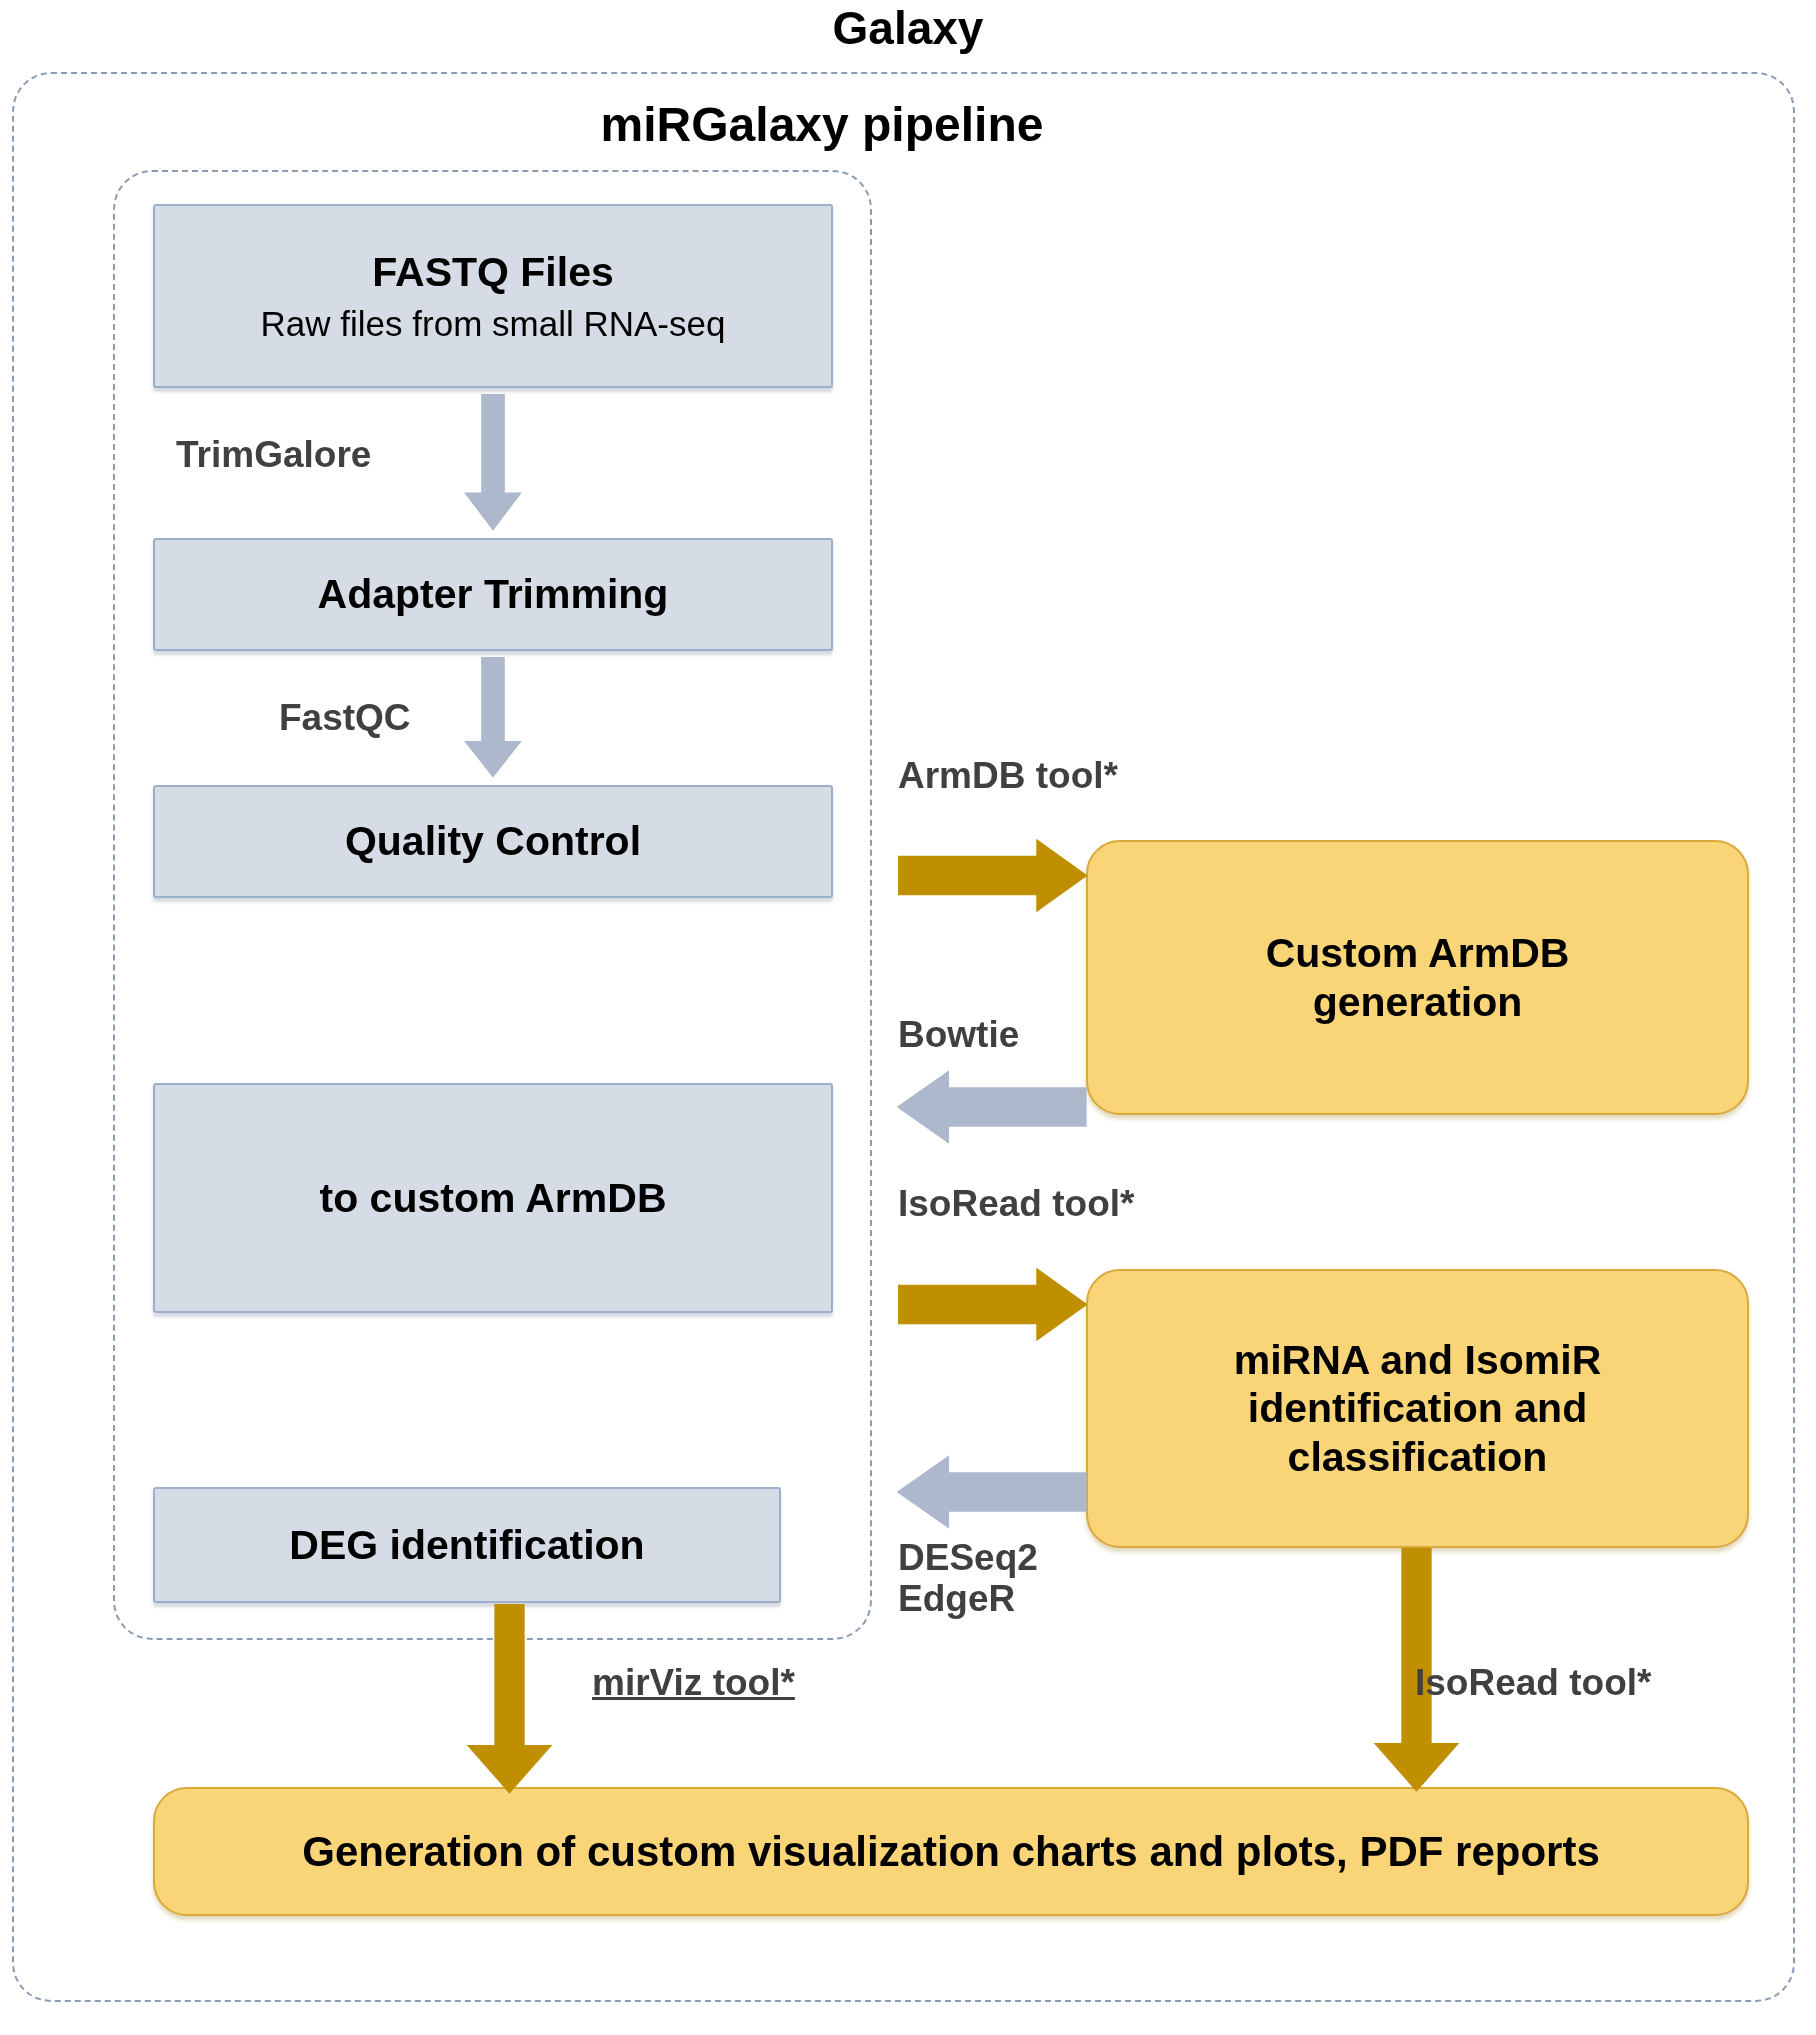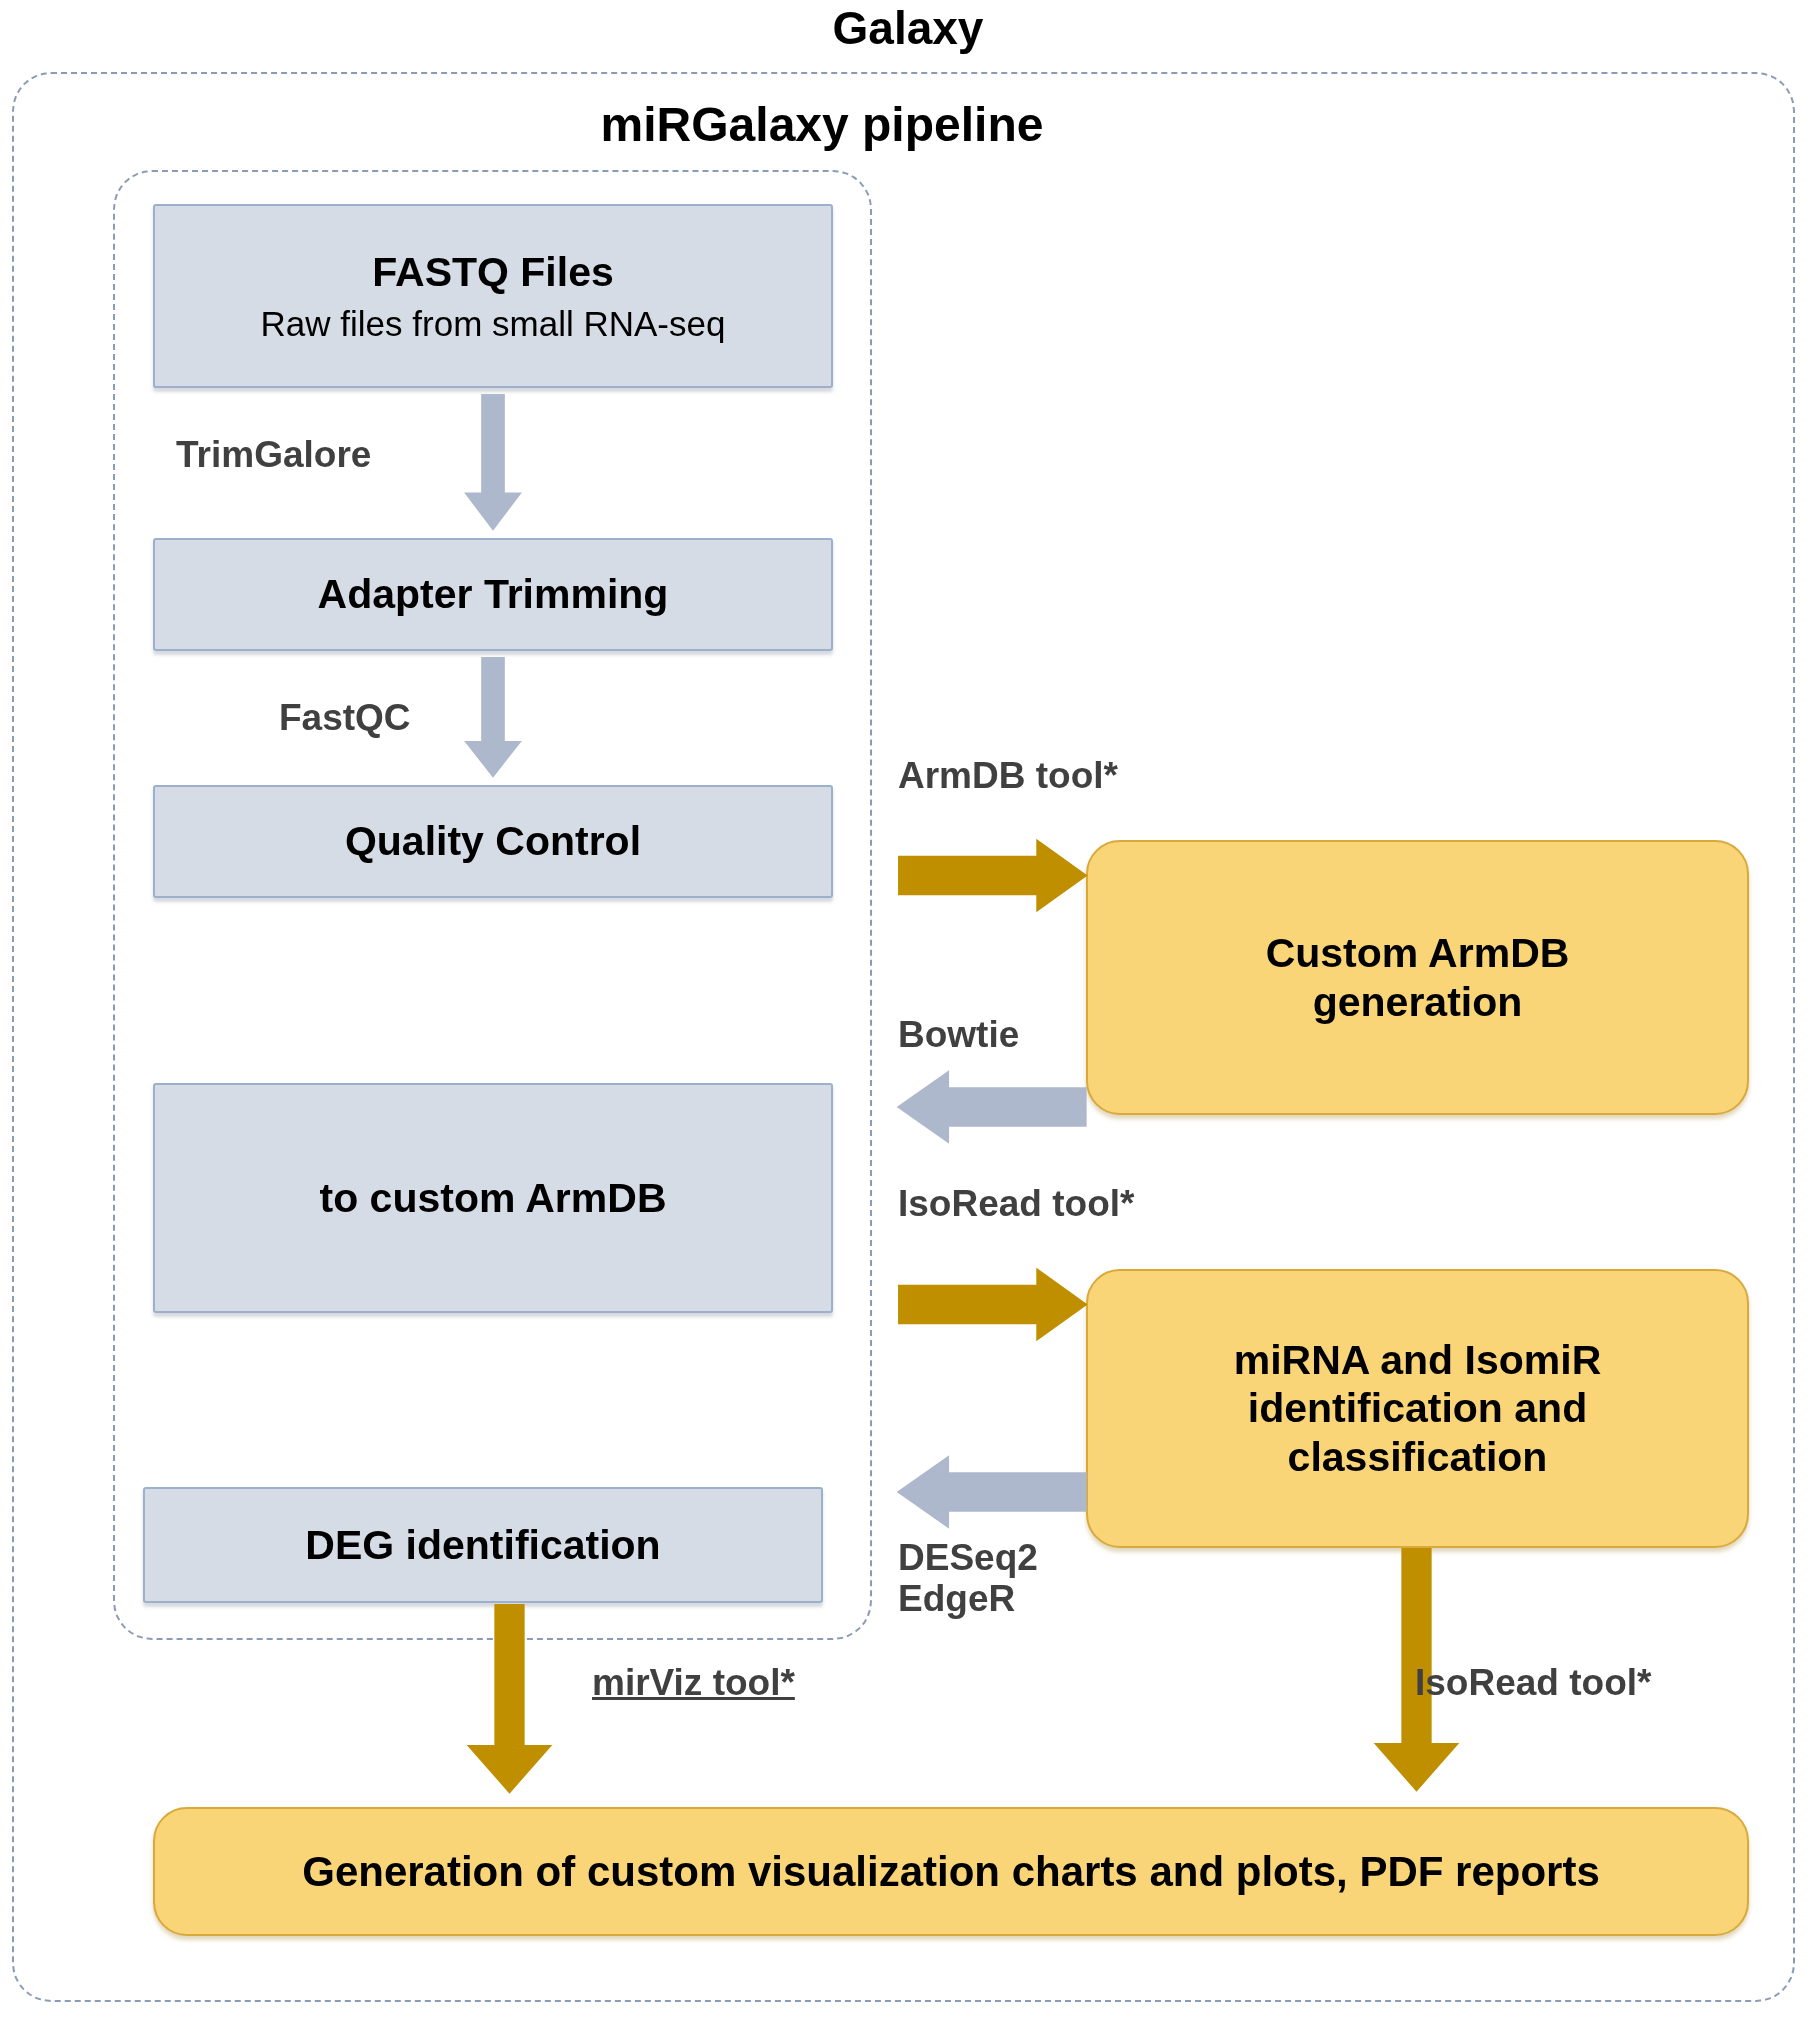--- a/index.html
+++ b/index.html
@@ -93,25 +93,25 @@
   }
   .node-line {
     font-weight: bold;
     font-size: 41px;
   }
 
   #box-fastq      { left: 153px;  top: 204px;  width: 680px; height: 184px; }
   #box-adapter    { left: 153px;  top: 538px;  width: 680px; height: 113px; text-align: right; }
   #box-quality    { left: 153px;  top: 785px; width: 680px; height: 113px; }
   #box-mapping    { left: 153px;  top: 1083px; width: 680px; height: 230px; }
-  #box-deg        { left: 143px;  top: 1487px; width: 680px; height: 116px; }
+  #box-deg        { left: 153px;  top: 1487px; width: 628px; height: 116px; }
 
   #box-armdb      { left: 1086px; top: 840px; width: 663px; height: 275px; }
   #box-isomir     { left: 1086px; top: 1269px; width: 663px; height: 279px; }
-  #box-output     { left: 153px;  top: 1787px; width: 1596px; height: 129px; margin-top: 20px; }
+  #box-output     { left: 153px;  top: 1787px; width: 1596px; height: 129px; }
   #box-output .node-line { font-size: 42px; }
 
   
   .arrow {
     position: absolute;
   }
   .arrow svg { display: block; }
 
   
   .edge-label {

